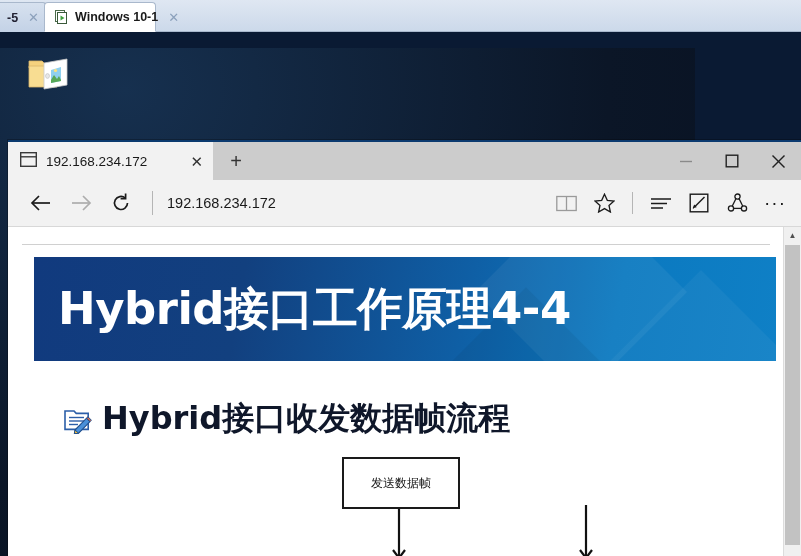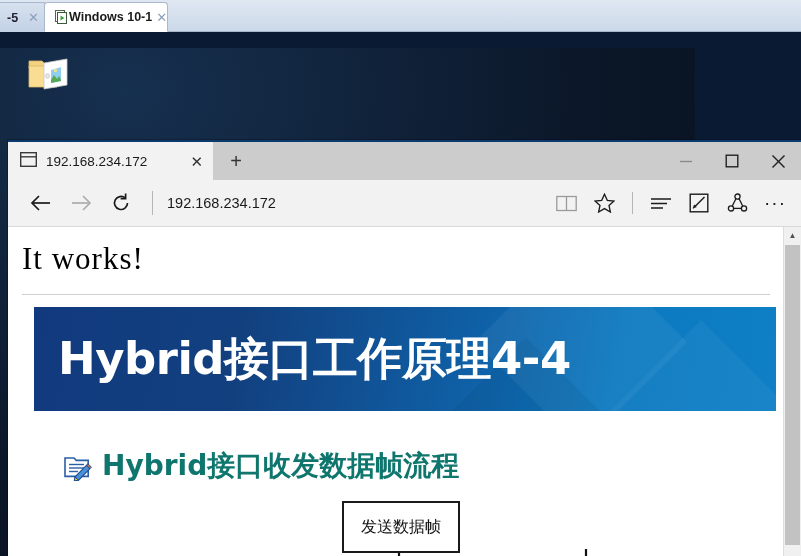--- a/index.html
+++ b/index.html
@@ -35,26 +35,27 @@
     left: -26px; width: 72px;
     padding: 0 6px;
     background: linear-gradient(to bottom, #d7e1ef 0%, #c3d2e6 100%);
     border: 1px solid #a9b8cc;
     border-bottom: none;
     border-radius: 3px 3px 0 0;
     justify-content: flex-end;
     gap: 6px;
   }
   .vm-tab.active {
-    left: 44px; width: 124px;
+    left: 44px; width: 112px;
     padding: 8px 8px;
     background: #ffffff;
     border: 1px solid #a9b8cc;
     border-bottom: 1px solid #ffffff;
     border-radius: 4px 4px 0 0;
+    gap: 6px;
   }
   .vm-tab-label { white-space: nowrap; font-weight: 600; font-size: 12.5px; }
   .vm-tab.inactive .vm-tab-label { font-weight: 600; color: #223; }
   .vm-tab-close {
     color: #8ba0bb; font-size: 13px; line-height: 1;
     margin-left: auto; padding-left: 4px; cursor: pointer;
   }
   .vm-tab.inactive .vm-tab-close { margin-left: 0; }
   .vm-tab-icon { width: 16px; height: 16px; flex: 0 0 16px; position: relative; }
   .vm-tab-icon svg { display: block; }
@@ -198,35 +199,35 @@
     white-space: nowrap;
     font-family: "DejaVu Sans", "Liberation Sans", sans-serif;
   }
 
   .section-head {
     display: flex; align-items: center; gap: 10px;
     margin: 36px 0 0 54px;
   }
   .section-icon { width: 30px; height: 30px; flex: 0 0 30px; }
   .section-title {
-    color: #0f766e;
-    font-size: 28px; font-weight: bold;
+    color: #0f172a;
+    font-size: 32px; font-weight: bold;
     white-space: nowrap;
     font-family: "DejaVu Sans", "Liberation Sans", sans-serif;
   }
 
   .flow {
     position: relative; margin-top: 16px; height: 140px;
   }
   .flow-box {
     position: absolute;
     border: 2px solid #1a1a1a;
     background: #fff;
     display: flex; align-items: center; justify-content: center;
-    font-size: 16px; color: #111;
+    font-size: 12px; color: #111;
     font-family: "DejaVu Sans", "Liberation Sans", sans-serif;
   }
   .flow-box.b1 { left: 334px; top: 0; width: 114px; height: 48px; }
   .flow-box.b2 { left: 521px; top: 0; width: 114px; height: 48px; }
   .flow svg { position: absolute; left: 0; top: 0; overflow: visible; }
 
   
   .pscroll {
     position: absolute; right: 0; top: 0; width: 17px; bottom: 0;
     background: #f0f0f0; border-left: 1px solid #dcdcdc;
@@ -389,21 +390,20 @@
           </svg>
         </div>
 
         <div class="tool-btn" style="font-size:19px;color:#1a1a1a;letter-spacing:1px;">···</div>
       </div>
 
       <div class="viewport">
 
         <div class="page">
 
-          <div class="it-works">It works!</div>
           <div class="hr-line"></div>
 
           <div class="banner">
             <span class="shape sh1"></span>
             <span class="shape sh2"></span>
             <span class="shape sh3"></span>
             <div class="banner-title">Hybrid接口工作原理4-4</div>
           </div>
 
           <div class="section-head">

